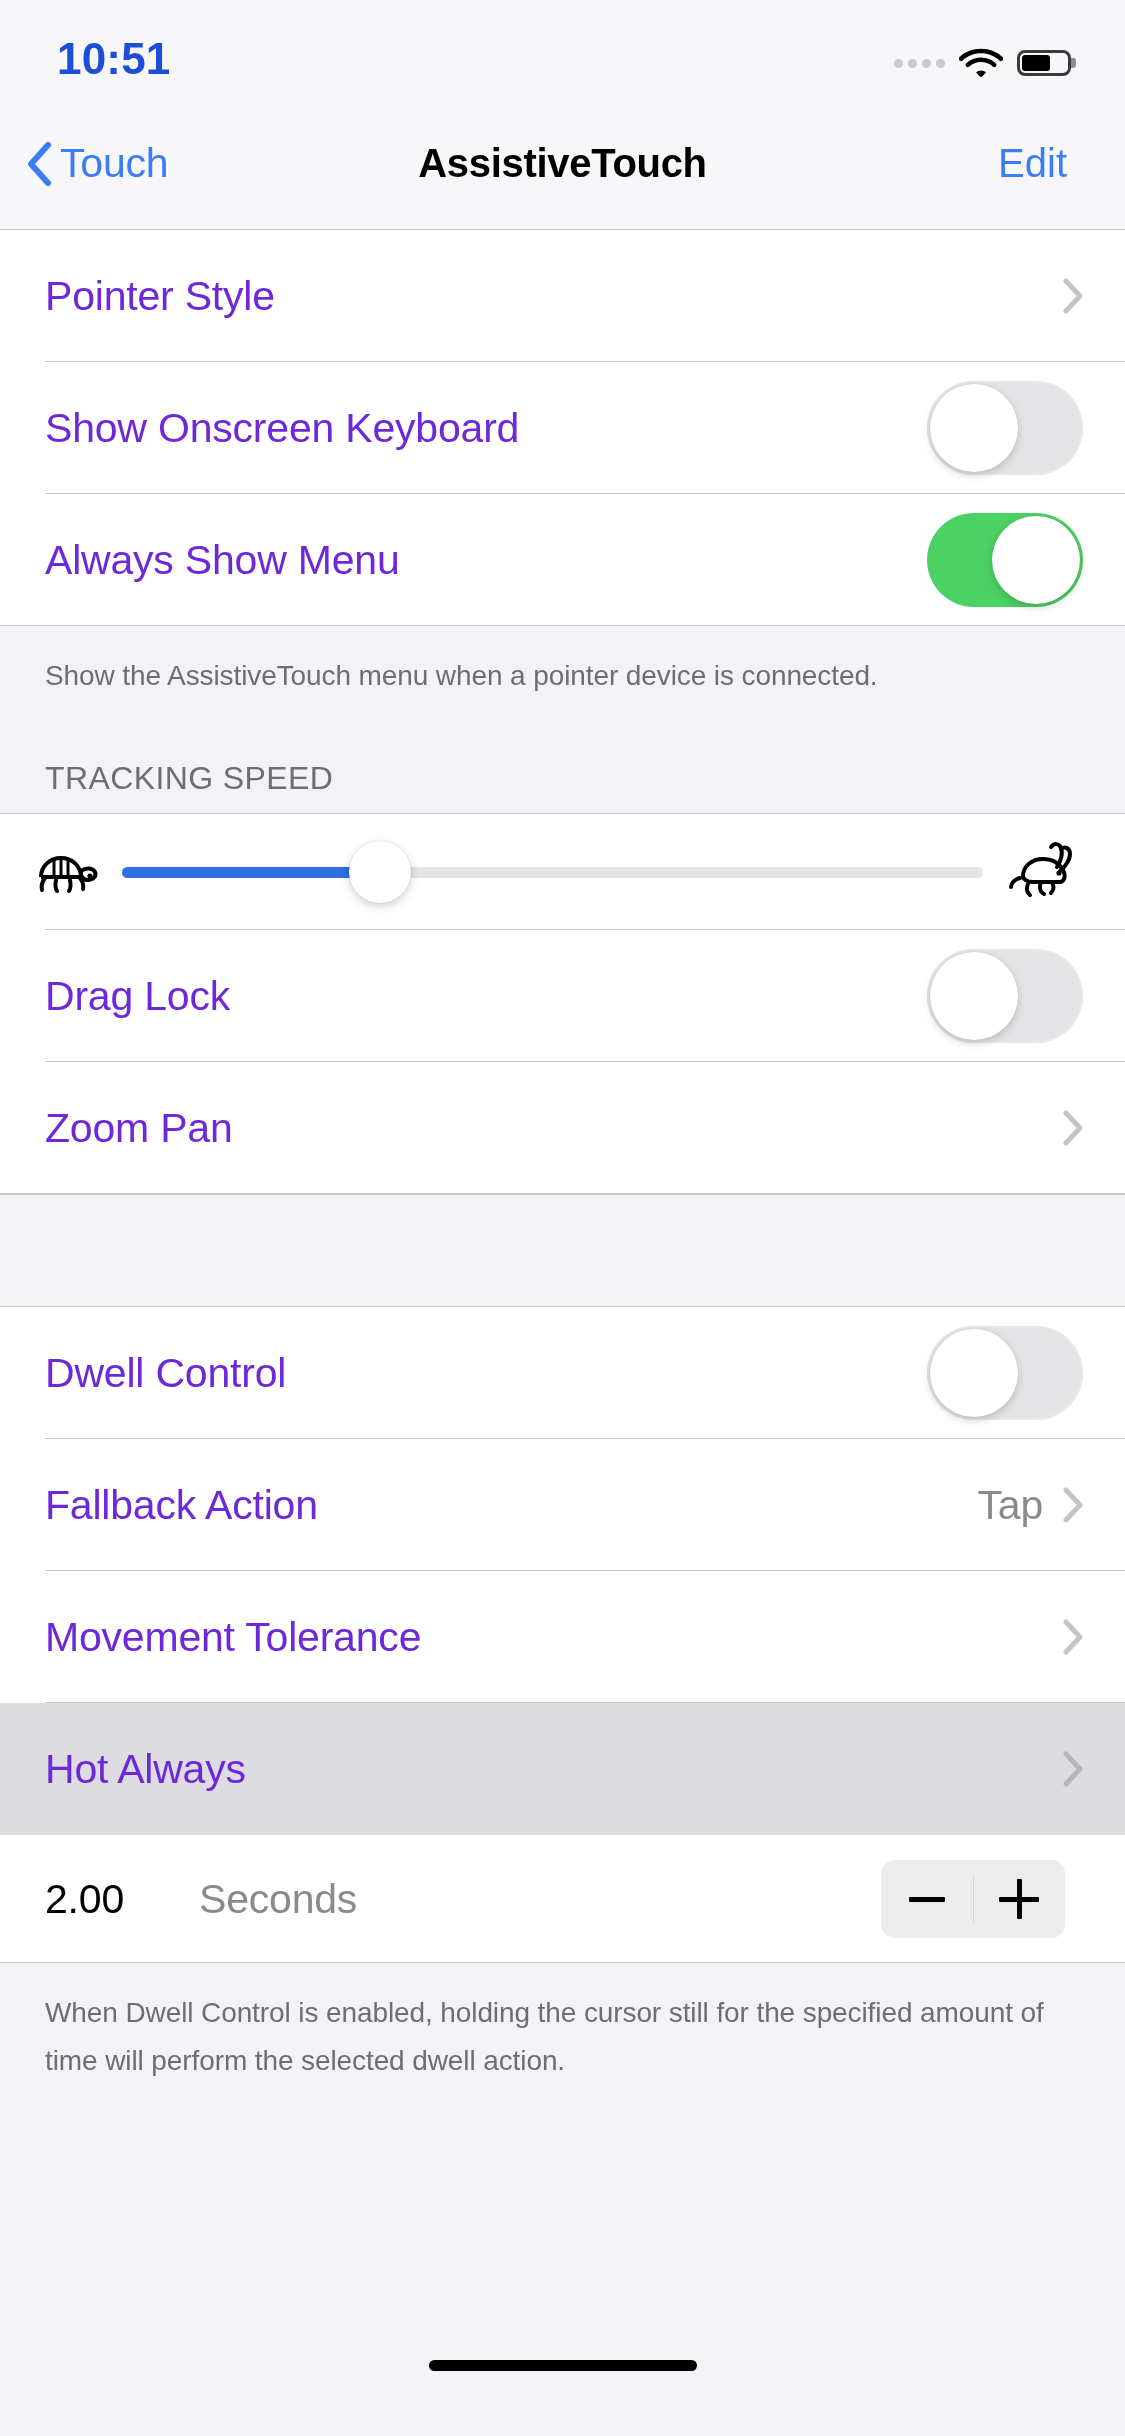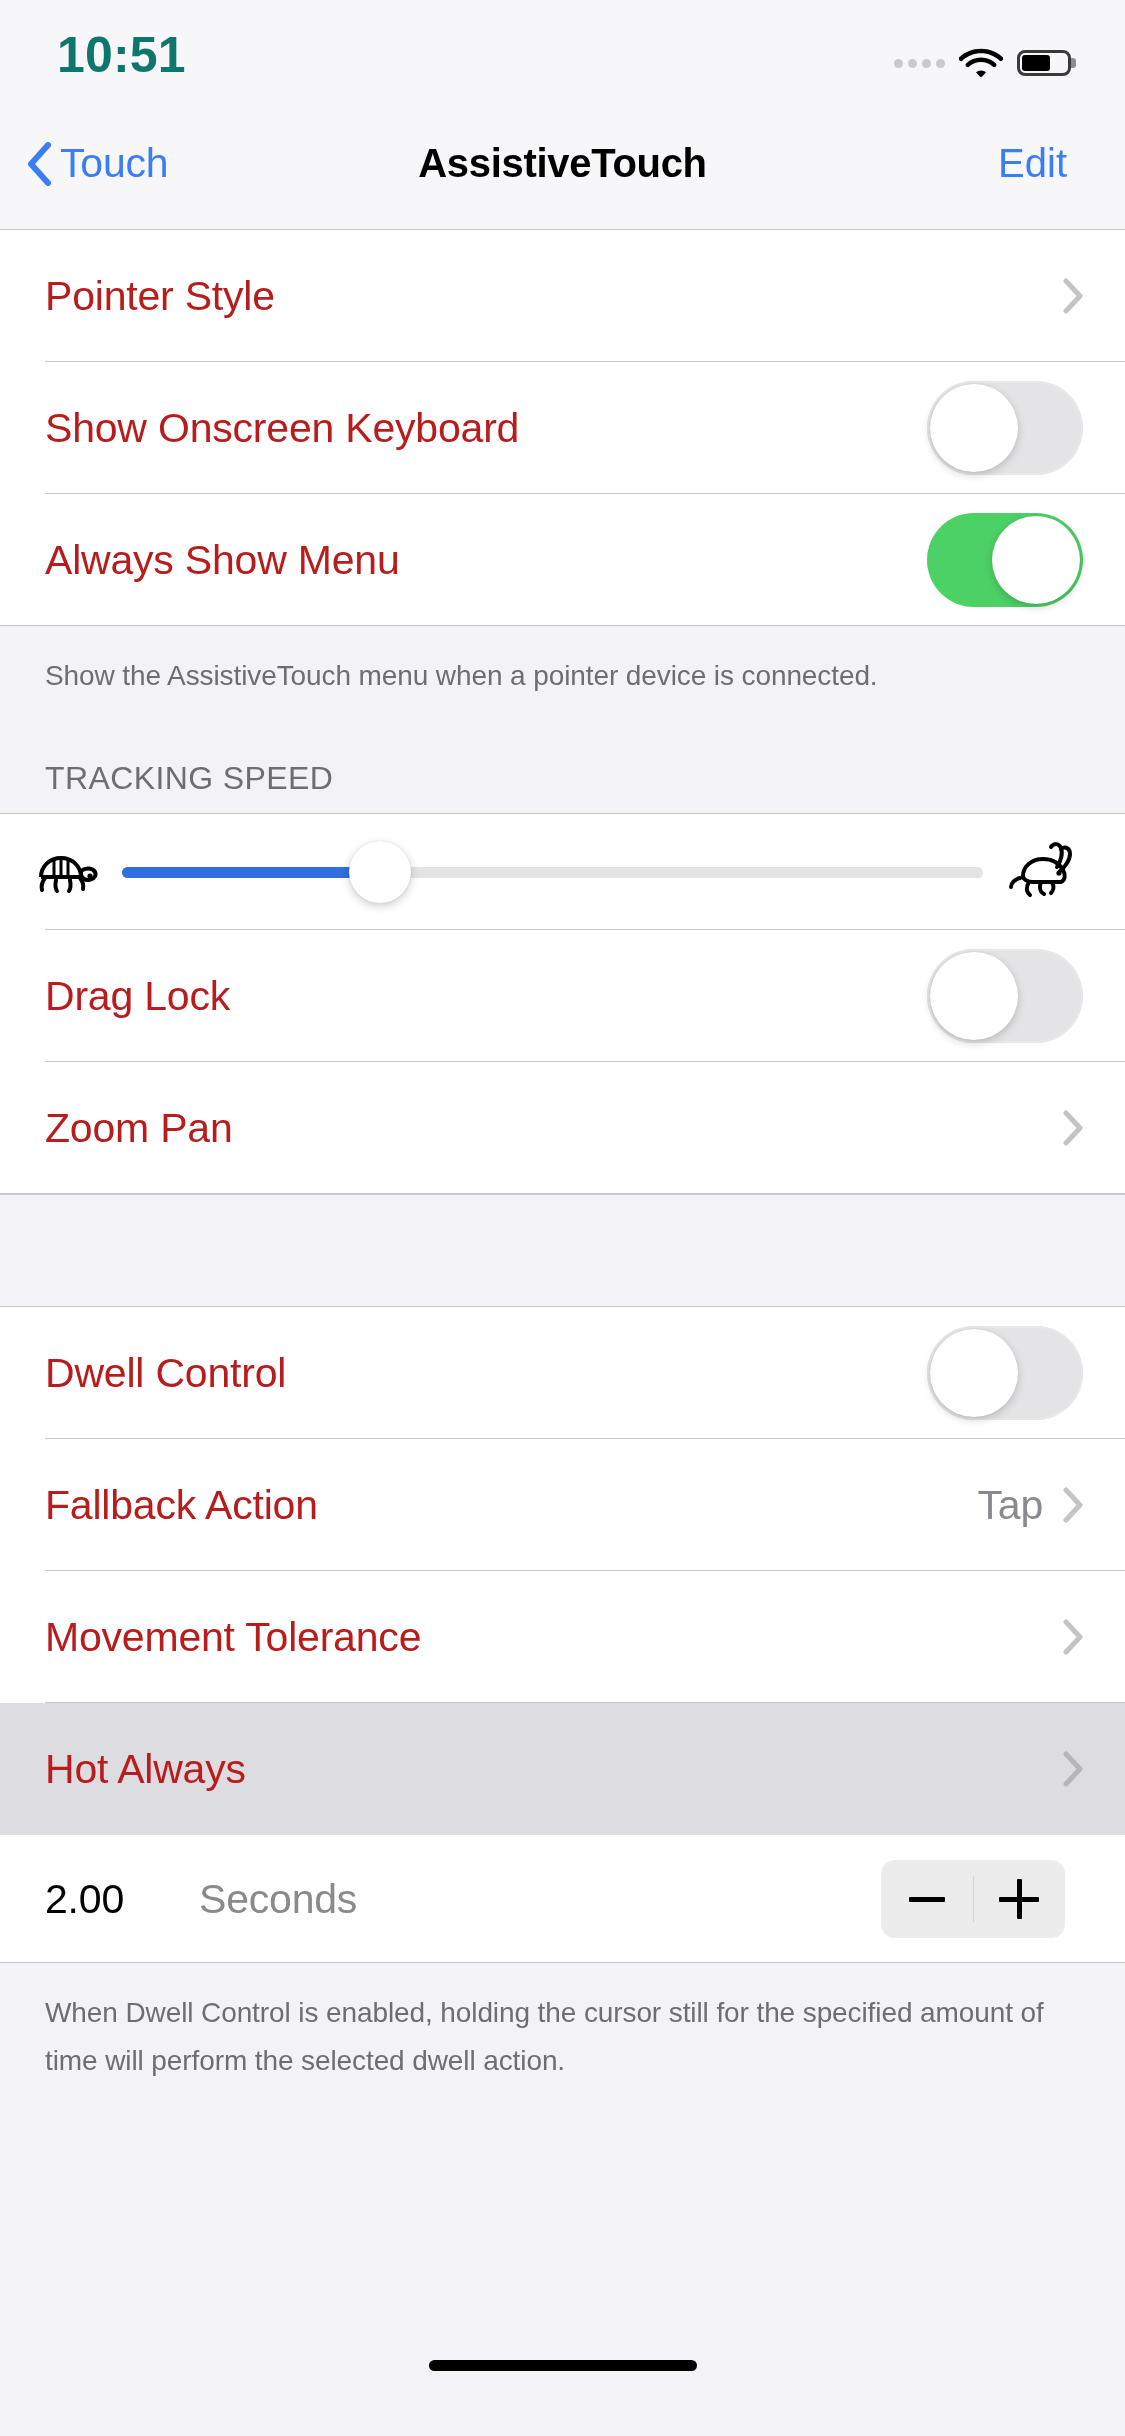--- a/index.html
+++ b/index.html
@@ -24,23 +24,23 @@
   .status-bar {
     position: relative;
     height: 98px;
     background: #f7f7f9;
     display: flex;
     align-items: flex-end;
     justify-content: space-between;
     padding: 0 54px 14px 54px;
   }
   .status-time {
-    font-size: 50px;
+    font-size: 44px;
     font-weight: 600;
-    color: #0f766e;
+    color: #1d4ed8;
     letter-spacing: 0.2px;
     margin-left: 3px;
   }
   .status-right {
     display: flex;
     align-items: center;
     gap: 14px;
     padding-bottom: 5px;
   }
   .cell-dots { display: flex; align-items: flex-end; gap: 5px; }
@@ -130,21 +130,21 @@
   .row.selected { background: #dcdce1; }
   .row-sep {
     position: absolute;
     left: 45px; right: 0; bottom: 0;
     height: 1px;
     background: #c8c7cc;
   }
   .row-sep.full { left: 0; }
   .row-label {
     font-size: 41px;
-    color: #b91c1c;
+    color: #6d28d9;
     letter-spacing: -0.2px;
     text-align: center;
   }
   .row-right {
     display: flex;
     align-items: center;
     gap: 20px;
   }
   .row-value {
     font-size: 41px;

